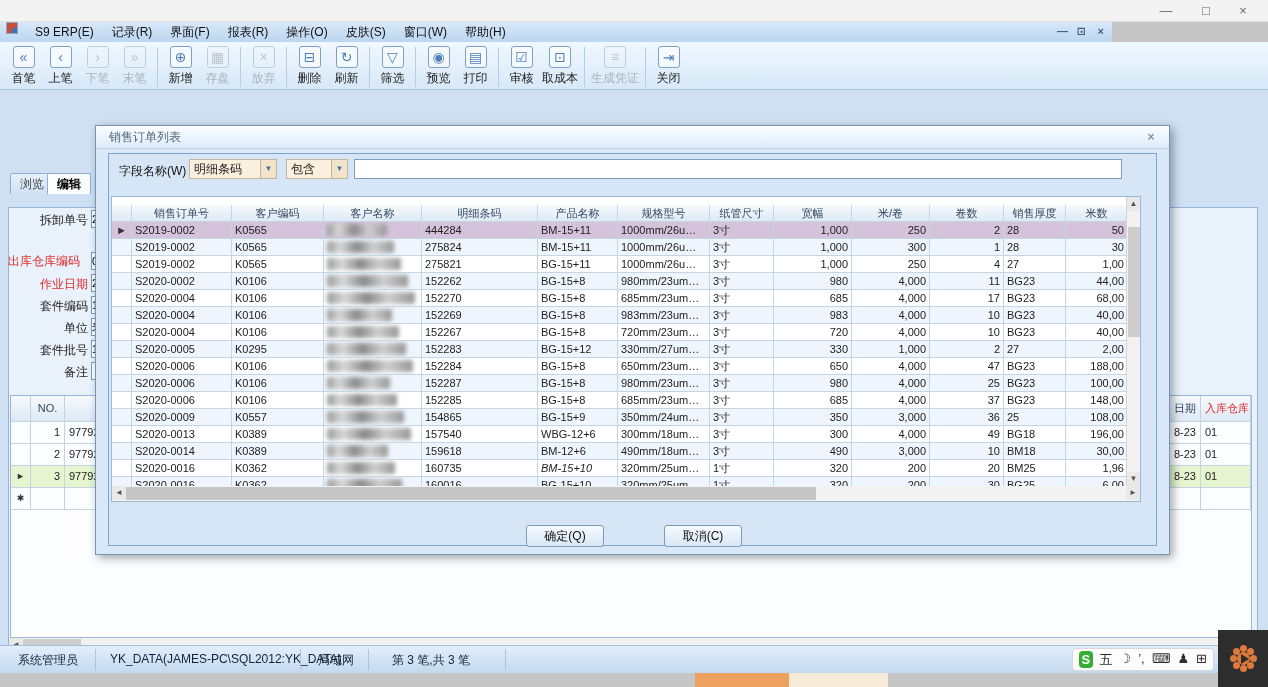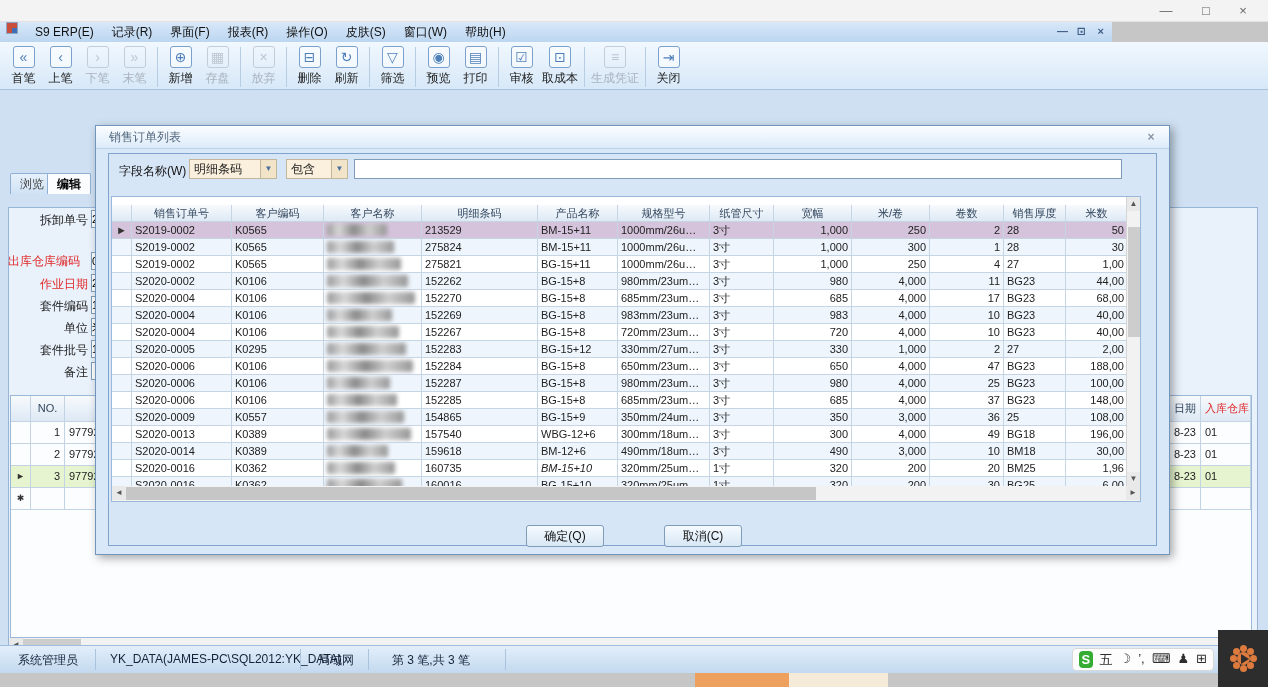--- a/index.html
+++ b/index.html
@@ -285,21 +285,21 @@
           <div class="gcell" style="width: 62px;">销售厚度</div>
           <div class="gcell" style="width: 62px;">米数</div>
         </div>
         <div class="grow sel">
           <div class="gcell mark" style="width: 20px;">►</div>
           <div class="gcell" style="width: 100px;">S2019-0002</div>
           <div class="gcell" style="width: 92px;">K0565</div>
           <div class="gcell" style="width: 98px;">
             <div class="redact" style="width: 60px;"></div>
           </div>
-          <div class="gcell" style="width: 116px;">213529</div>
+          <div class="gcell" style="width: 116px;">444284</div>
           <div class="gcell" style="width: 80px;">BM-15+11</div>
           <div class="gcell" style="width: 92px;">1000mm/26u…</div>
           <div class="gcell" style="width: 64px;">3寸</div>
           <div class="gcell num" style="width: 78px;">1,000</div>
           <div class="gcell num" style="width: 78px;">250</div>
           <div class="gcell num" style="width: 74px;">2</div>
           <div class="gcell" style="width: 62px;">28</div>
           <div class="gcell num" style="width: 62px;">50</div>
         </div>
         <div class="grow even">

